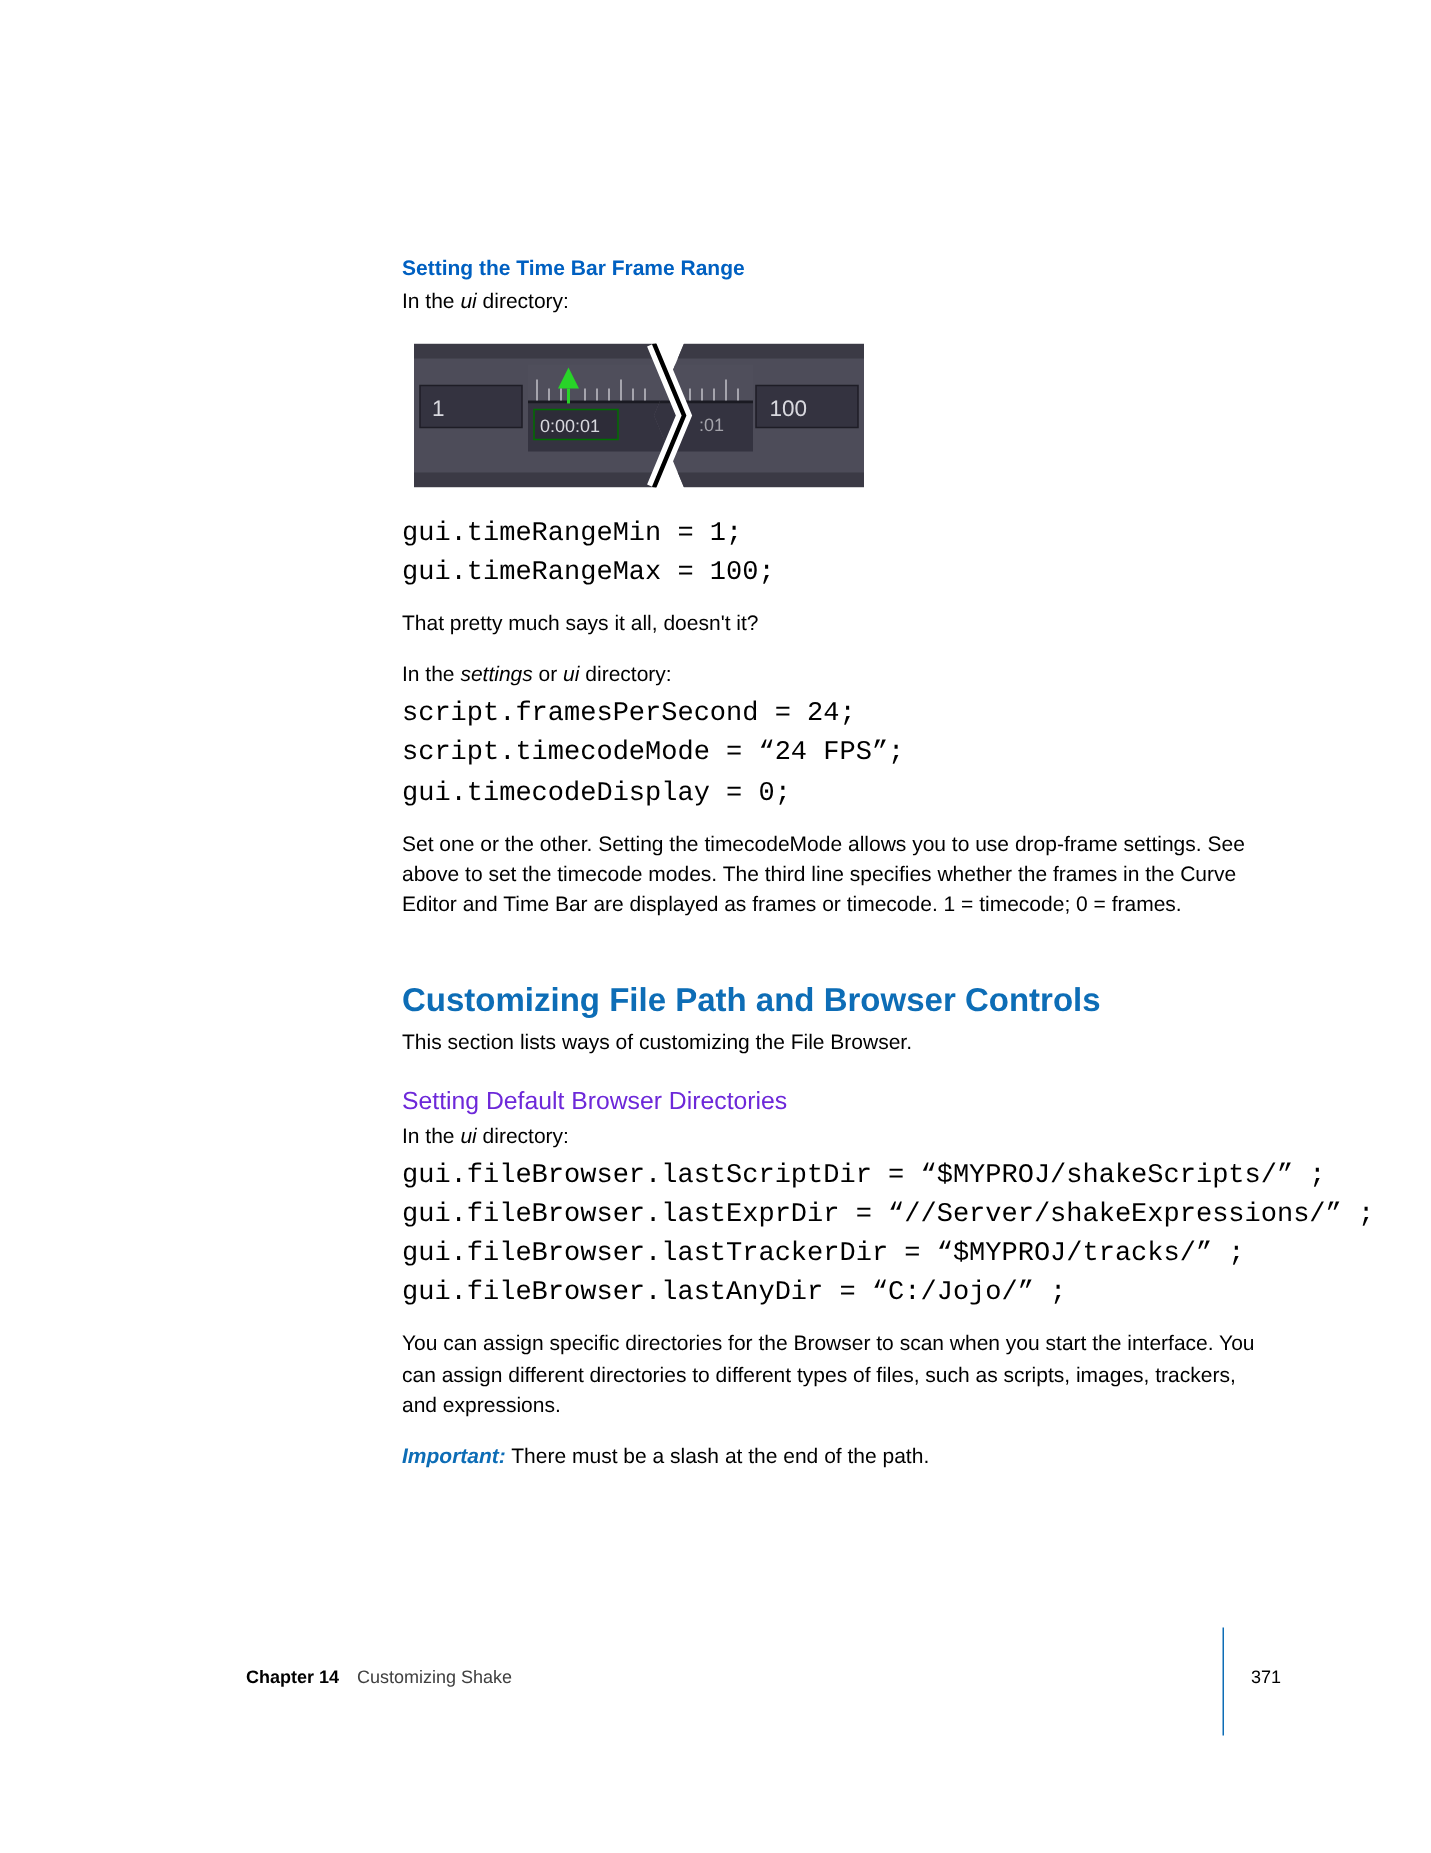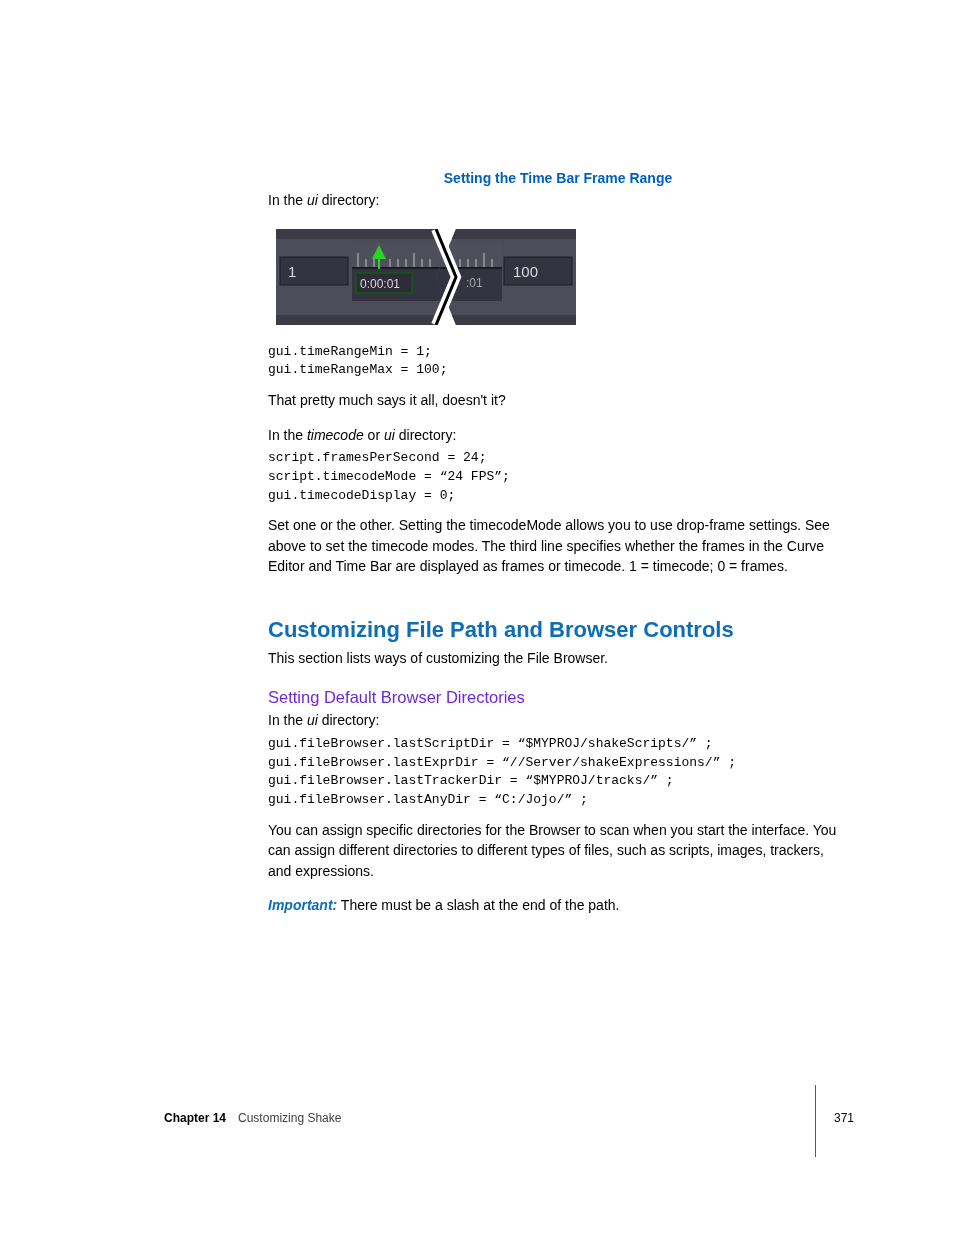--- a/index.html
+++ b/index.html
@@ -15,33 +15,32 @@
     padding-top: 168px;
     padding-left: 268px;
     padding-right: 106px;
   }
   .content { max-width: 582px; }
   .sec-heading-bold {
     color: #0060c1;
     font-weight: bold;
     font-size: 14px;
     margin-bottom: 2px;
-    text-align: center;
   }
   .para { margin-bottom: 4px; }
   .para-italic { font-style: italic; }
   .image-slot {
     margin-top: 18px;
     margin-bottom: 18px;
     margin-left: 8px;
   }
   .image-slot svg { display: block; }
   pre.code {
     font-family: "Courier New", Courier, monospace;
-    font-size: 13px;
+    font-size: 18px;
     line-height: 1.45;
     white-space: pre;
     margin-bottom: 10px;
     margin-top: 2px;
   }
   .body-para {
     margin-top: 4px;
     margin-bottom: 14px;
   }
   .main-heading {
@@ -155,21 +154,21 @@
       <polyline points="160,0 180,48 160,96" fill="none" stroke="#000000" stroke-width="3"></polyline>
     </svg>
   </div>
 
   <pre class="code">gui.timeRangeMin = 1;
 gui.timeRangeMax = 100;</pre>
 
   <div class="body-para">That pretty much says it all, doesn't it?</div>
 
   <div class="para">
-    <span>In the </span><span class="para-italic">timecode</span><span> or </span><span class="para-italic">ui</span><span> directory:</span>
+    <span>In the </span><span class="para-italic">settings</span><span> or </span><span class="para-italic">ui</span><span> directory:</span>
   </div>
   <pre class="code">script.framesPerSecond = 24;
 script.timecodeMode = “24 FPS”;
 gui.timecodeDisplay = 0;</pre>
   <div class="body-para">Set one or the other. Setting the timecodeMode allows you to use drop-frame settings. See above to set the timecode modes. The third line specifies whether the frames in the Curve Editor and Time Bar are displayed as frames or timecode. 1 = timecode; 0 = frames.</div>
 
   <div class="main-heading">Customizing File Path and Browser Controls</div>
   <div class="para">This section lists ways of customizing the File Browser.</div>
 
   <div class="sub-heading">Setting Default Browser Directories</div>

